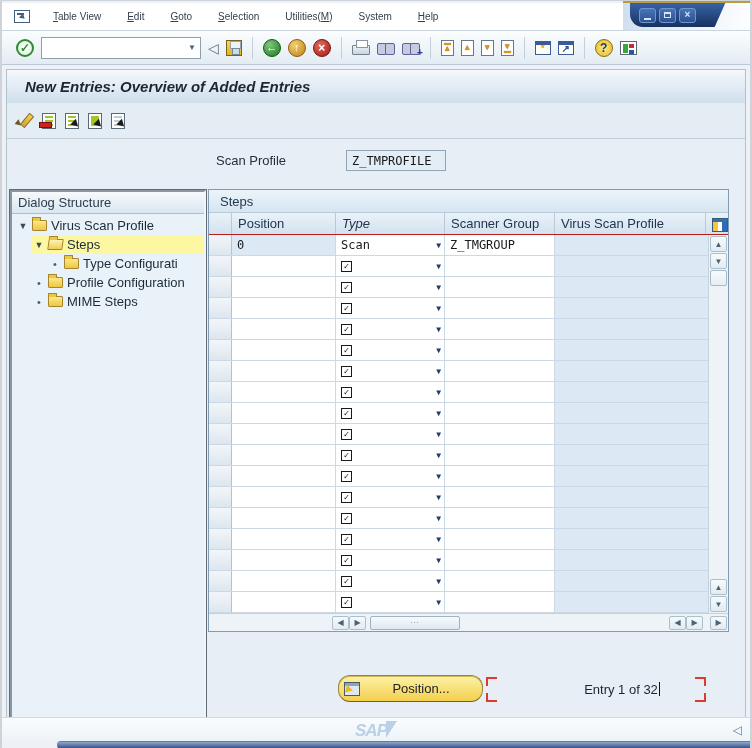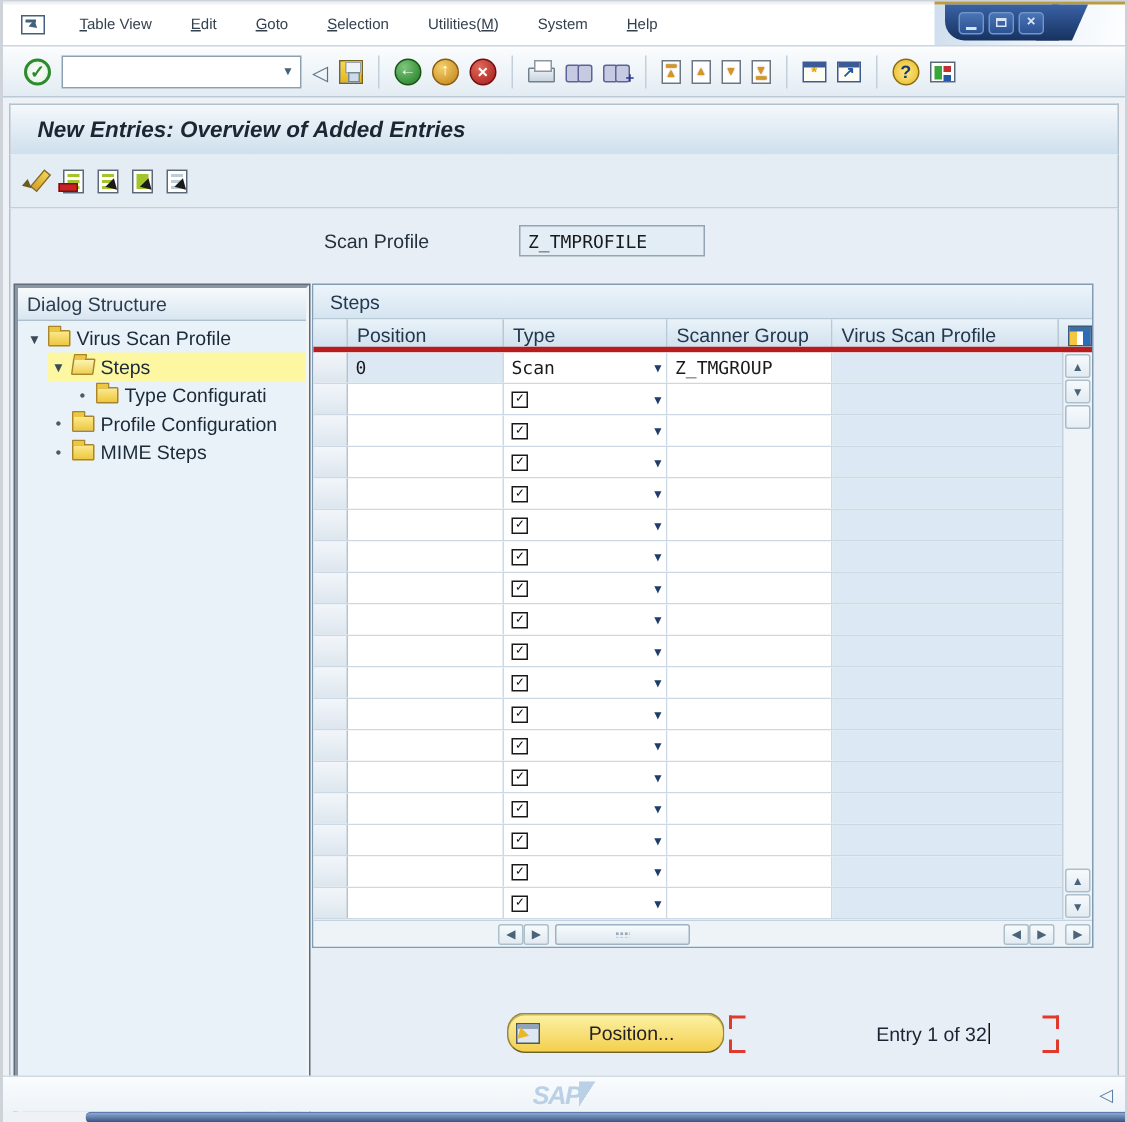--- a/index.html
+++ b/index.html
@@ -112,31 +112,31 @@
   .hthumb { width:88px; height:16px; background:linear-gradient(#f6fafc,#dfe9f1); border:1px solid #9fb2c2; border-radius:2px;
             display:flex; align-items:center; justify-content:center; }
   .grip { width:10px; height:4px; background:
           radial-gradient(circle 1px, #8fa3b2 99%, transparent) 0 0/3px 3px; opacity:.9; }
   .sbtn { width:19px; height:17px; background:linear-gradient(#f6fafc,#e2ebf2); border:1px solid #aebfcc; border-radius:2px;
           color:#4a637a; font-size:8px; display:inline-flex; align-items:center; justify-content:center; flex:none; }
   .panel-hscroll .spacer { flex:1; }
 
   
   .scan-label { position:absolute; left:214px; top:152px; font-size:13px; color:#24303c; }
-  .scan-field { position:absolute; left:344px; top:149px; width:124px; height:21px; background:#e3edf6;
+  .scan-field { position:absolute; left:344px; top:149px; width:100px; height:21px; background:#e3edf6;
                 border:1px solid #93a5b4; font-family:"DejaVu Sans Mono",monospace; font-size:12px; color:#1a1a1a; padding:3px 0 0 5px; }
 
   
   .steps-box { position:absolute; left:206px; top:188px; width:521px; height:443px; border:1px solid #7f9cb4; background:#eef3f8; }
   .tc-title { height:23px; background:linear-gradient(#ecf4fa,#d6e5f1); border-bottom:1px solid #b7c8d6;
               font-size:13px; color:#223850; padding:4px 0 0 11px; }
-  .tc-head { height:22px; display:flex; background:#dbe7f2; border-bottom:4px solid #b91c1c; }
+  .tc-head { height:22px; display:flex; background:#dbe7f2; border-bottom:1px solid #b91c1c; }
   .tc-hcell { background:linear-gradient(#e9f2f9,#d3e2ee); border-right:1px solid #b7c8d6; color:#20374e;
               font-size:13px; padding:3px 0 0 6px; white-space:nowrap; overflow:hidden; }
-  .hc-sel { width:23px; } .hc-pos { width:104px; } .hc-type { width:109px; } .hc-sg { width:110px; } .hc-vsp { flex:1; }
+  .hc-sel { width:23px; } .hc-pos { width:104px; } .hc-type { width:109px;font-style:italic; } .hc-sg { width:110px; } .hc-vsp { flex:1; }
   .hc-cfg { width:22px; display:flex; align-items:center; justify-content:center; border-right:none; }
   .ic-cfg { width:16px; height:14px; border:1px solid #3a5a7a; position:relative;
             background:linear-gradient(90deg,#f5c63f 0 5px,#ffffff 5px 9px,#2b6cb8 9px 14px); }
   .ic-cfg::before { content:""; position:absolute; left:0; right:0; top:0; height:3px; background:#3a6ea8; }
   .tc-bodywrap { position:relative; height:378px; }
   .tc-body { position:absolute; left:0; top:0; right:20px; bottom:0; overflow:hidden; background:#fff; }
   .tc-row { height:21px; display:flex; border-bottom:1px solid #ccd9e4; }
   .tc-sel { width:23px; background:linear-gradient(#f2f6fa,#dde6ee); border-right:1px solid #b2c2cf; flex:none; }
   .tc-cell { border-right:1px solid #ccd9e4; font-family:"DejaVu Sans Mono",monospace; font-size:12px; color:#1a1a1a;
              padding:3px 0 0 5px; white-space:nowrap; overflow:hidden; background:#fff; }

